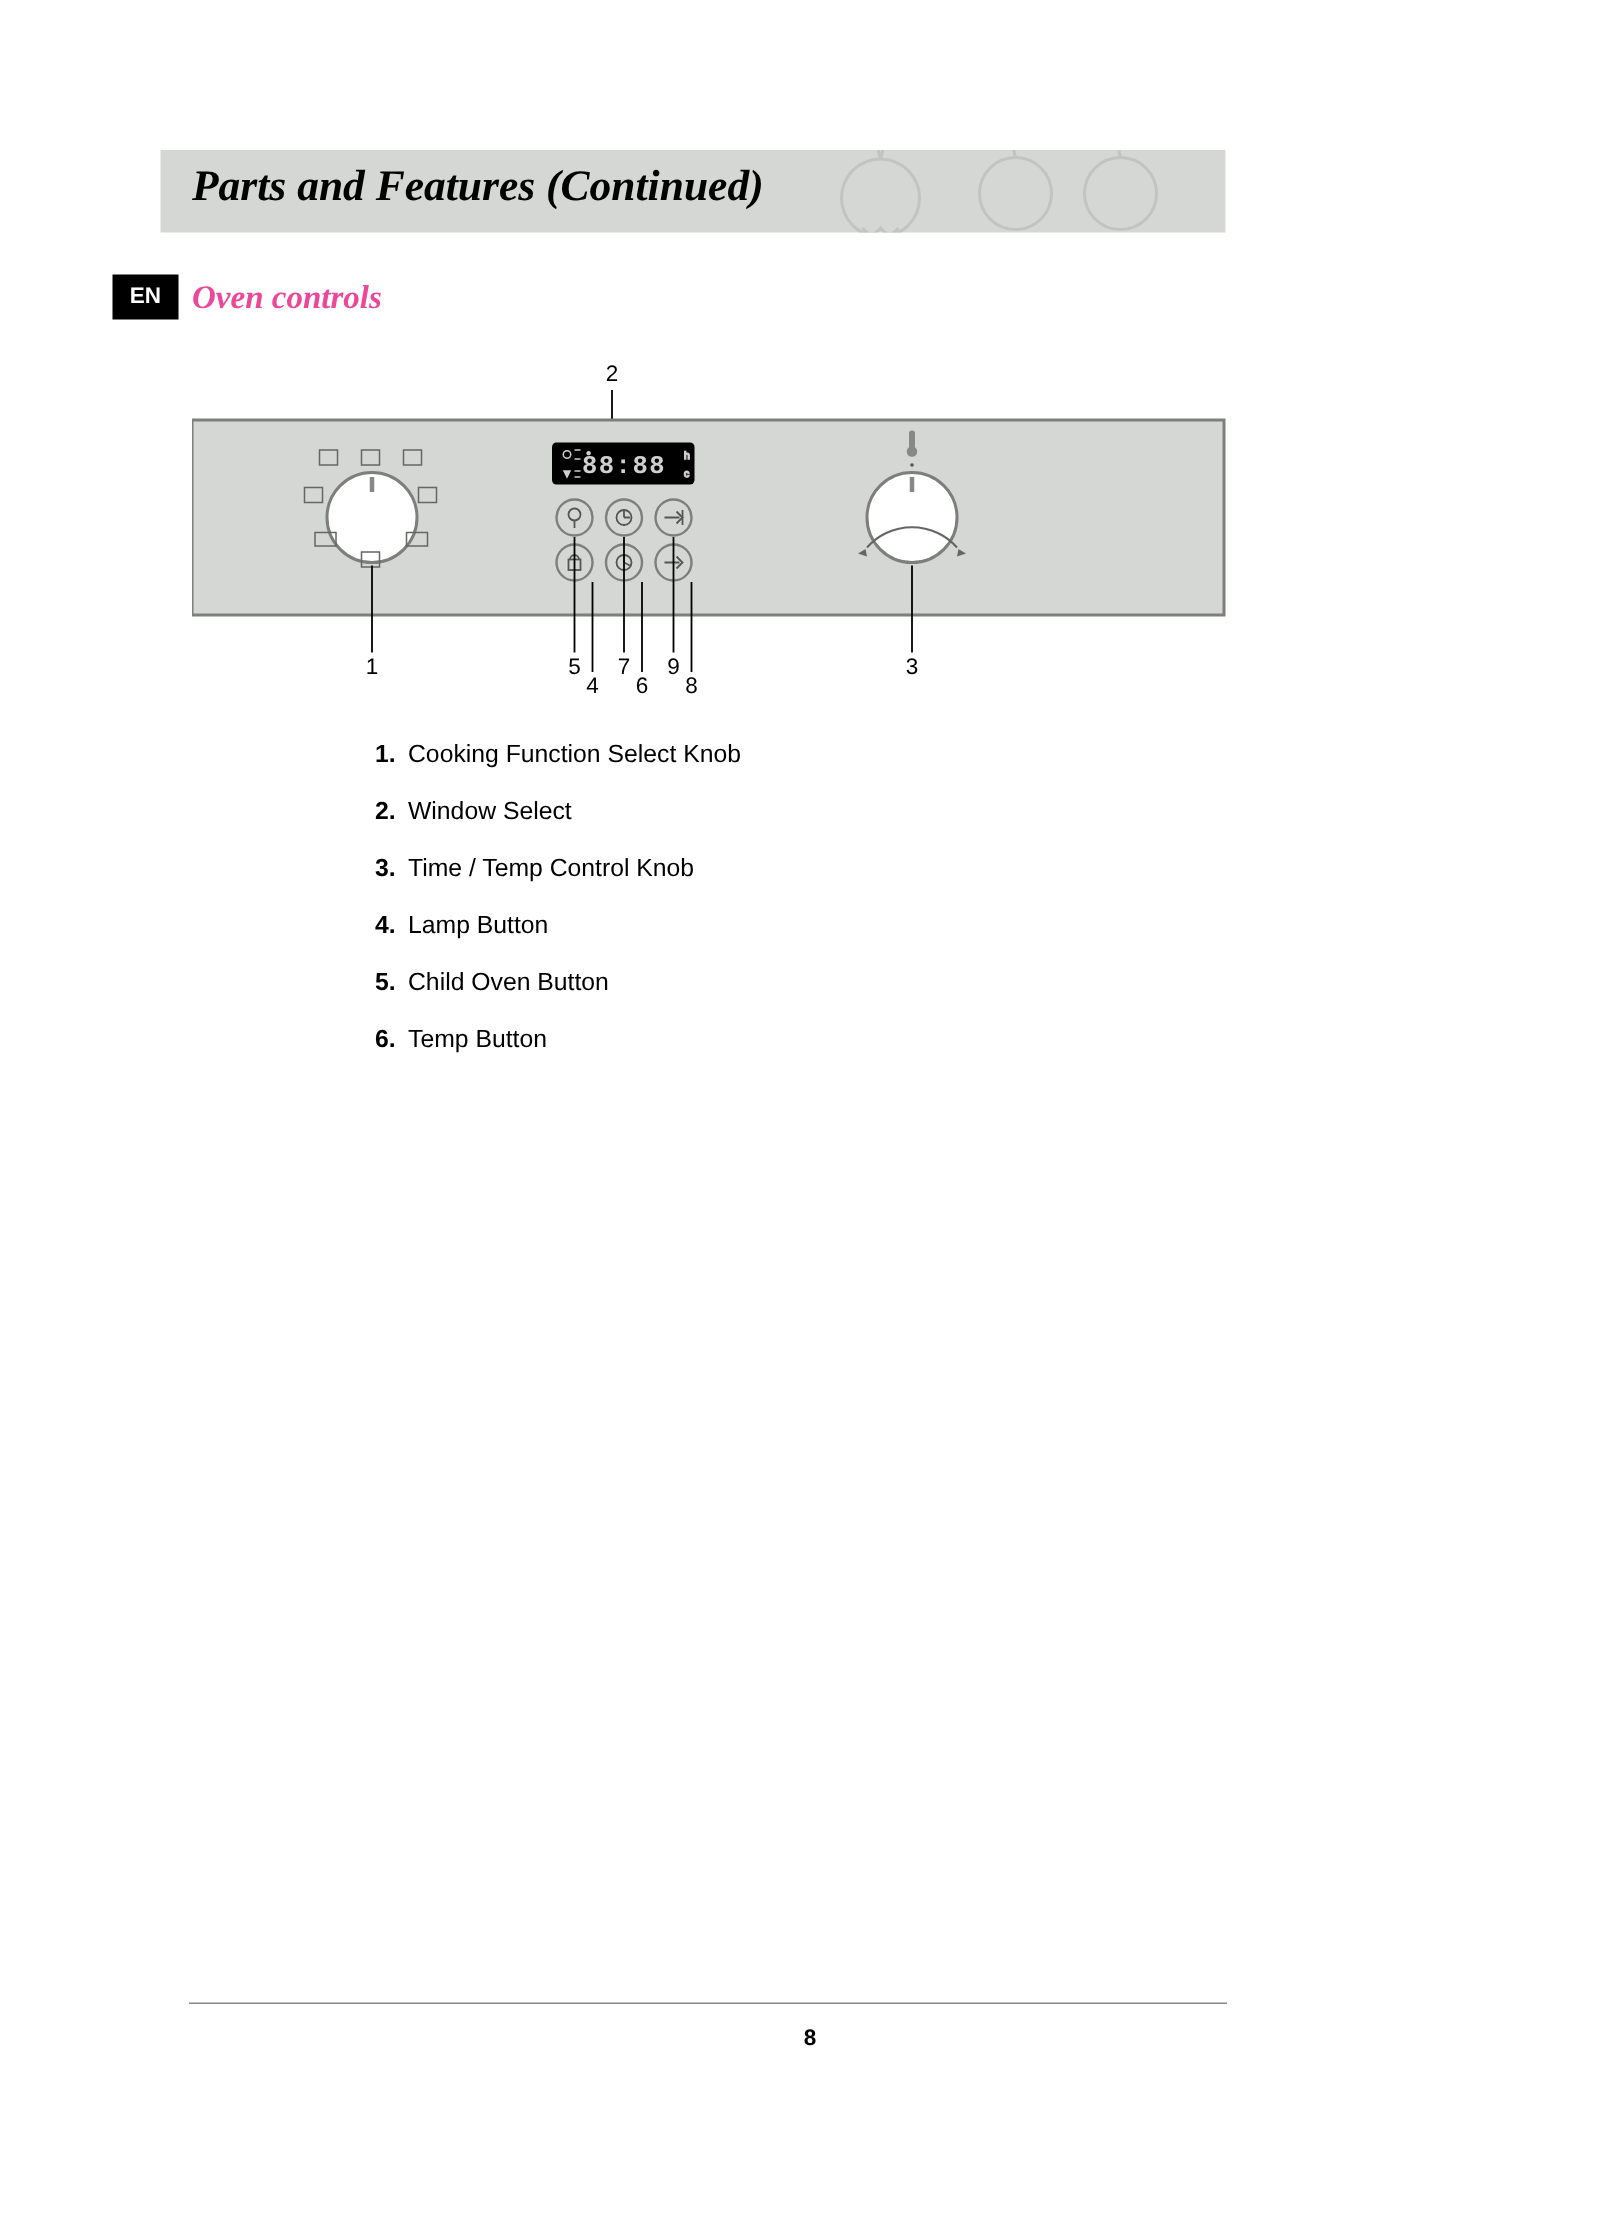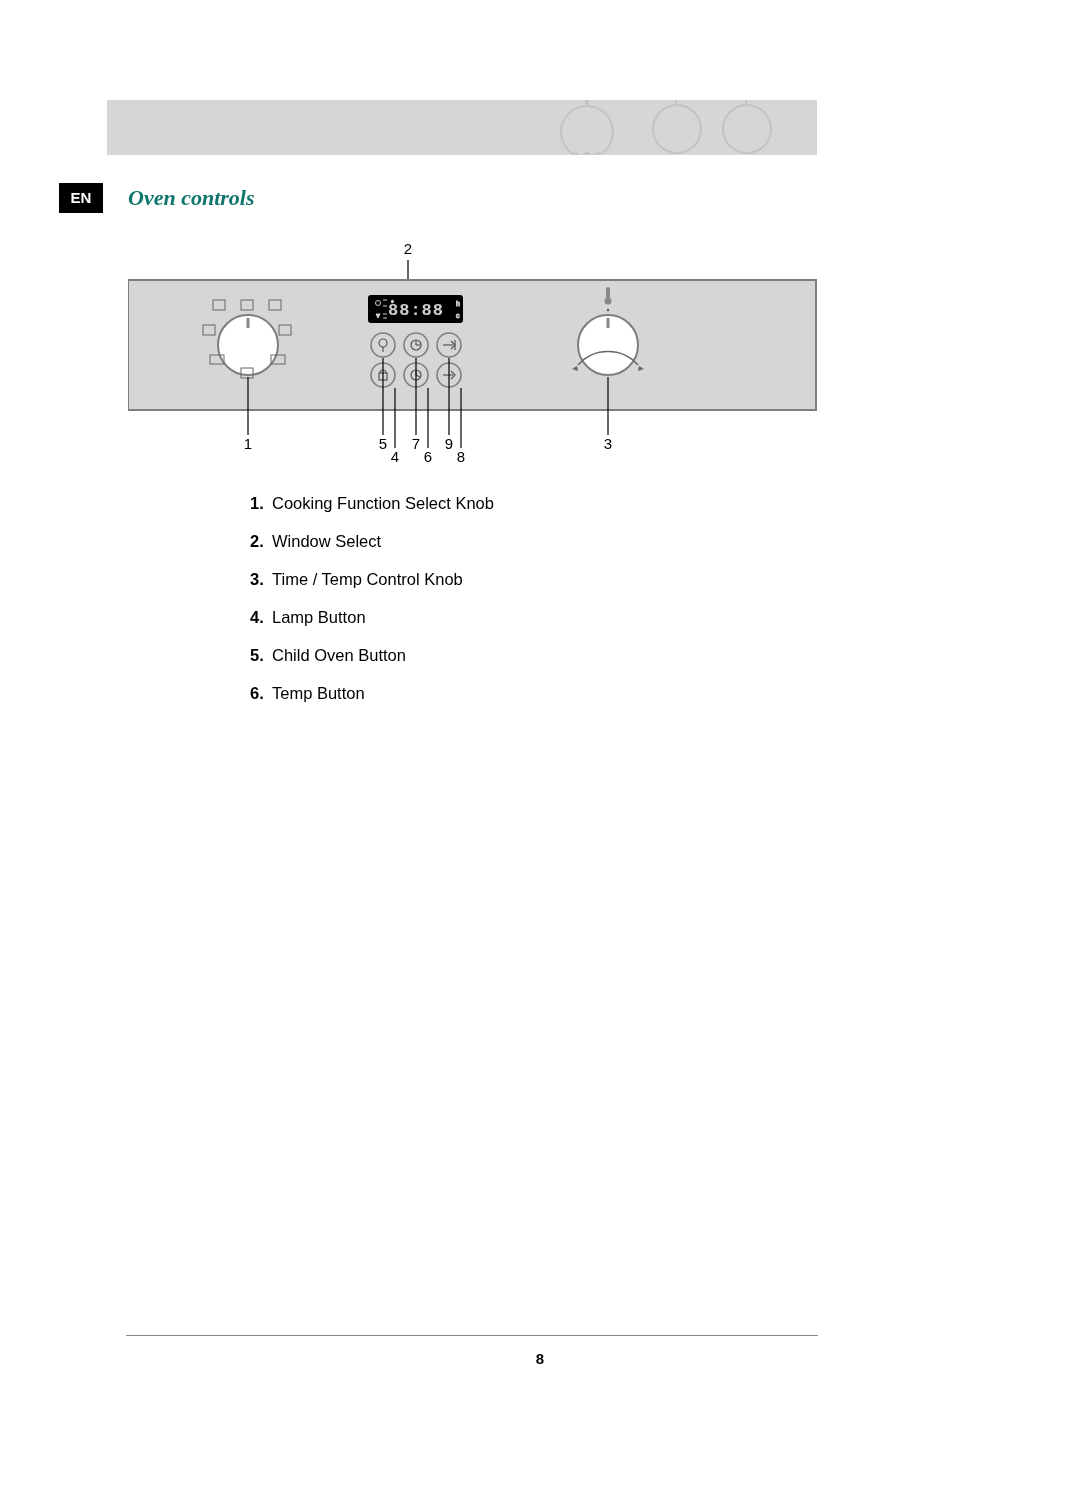--- a/index.html
+++ b/index.html
@@ -1,21 +1,21 @@
 <!DOCTYPE html>
 <html><head>
 <meta charset="utf-8">
 <style>
   html,body{margin:0;padding:0;background:#fff;font-family:"Times New Roman",Times,serif;}
   .page{width:1080px;height:1486px;position:relative;margin:0 auto;background:#fff;}
   .title-bar{position:absolute;left:107px;top:100px;width:710px;height:55px;background:#d5d7d4;overflow:hidden;}
   .title-bar svg{position:absolute;right:0;top:-6px;}
   .title-text{position:absolute;left:128px;top:108px;font-style:italic;font-weight:bold;font-size:29px;color:#000;}
-  .lang-tag{position:absolute;left:59px;top:183px;width:44px;height:30px;background:#000;color:#fff;font-family:Arial,Helvetica,sans-serif;font-weight:bold;font-size:15px;text-align:center;line-height:30px;}
-  .subtitle{position:absolute;left:128px;top:185px;font-style:italic;font-weight:bold;font-size:22px;color:#0f766e;}
+  .lang-tag{position:absolute;left:75px;top:183px;width:44px;height:30px;background:#000;color:#fff;font-family:Arial,Helvetica,sans-serif;font-weight:bold;font-size:15px;text-align:center;line-height:30px;}
+  .subtitle{position:absolute;left:128px;top:185px;font-style:italic;font-weight:bold;font-size:22px;color:#ec4899;}
   .diagram{position:absolute;left:128px;top:240px;}
   .legend{position:absolute;left:250px;top:494px;font-family:Arial,Helvetica,sans-serif;font-size:16.5px;color:#000;}
   .legend-col{display:inline-block;vertical-align:top;}
   .legend-col.left{width:272px;}
   .legend-col li{margin-bottom:19px;}
   .legend ol{margin:0;padding:0;list-style:none;}
   .legend li .num{font-weight:bold;display:inline-block;width:22px;}
   .footer-line{position:absolute;left:126px;top:1335px;width:692px;height:0;border-top:1px solid #888;}
   .page-num{position:absolute;left:0;width:1080px;top:1350px;text-align:center;font-family:Arial,Helvetica,sans-serif;font-weight:bold;font-size:15px;color:#000;}
   .seg{font-family:"Courier New",monospace;font-weight:bold;letter-spacing:1px;}
@@ -31,20 +31,21 @@
         <circle cx="50" cy="38" r="26"></circle>
         <path d="M50 12 q -3 -8 0 -14 M50 12 q 3 -8 0 -14"></path>
         <path d="M38 58 q6 8 12 0 q6 8 12 0"></path>
         <ellipse cx="140" cy="35" rx="24" ry="24"></ellipse>
         <path d="M140 11 q -2 -6 0 -10"></path>
         <ellipse cx="210" cy="35" rx="24" ry="24"></ellipse>
         <path d="M210 11 q -2 -6 0 -10"></path>
       </g>
     </svg>
   </div>
+  <div class="title-text">Parts and Features (Continued)</div>
 
   <div class="lang-tag">EN</div>
   <div class="subtitle">Oven controls</div>
 
   <svg class="diagram" width="690" height="235">
 
     <line x1="280" y1="20" x2="280" y2="55" stroke="#000" stroke-width="1.2"></line>
     <text x="280" y="14" text-anchor="middle" font-family="Arial" font-size="15">2</text>
 
     <rect x="0" y="40" width="688" height="130" fill="#d5d7d4" stroke="#7d7f7c" stroke-width="2"></rect>

